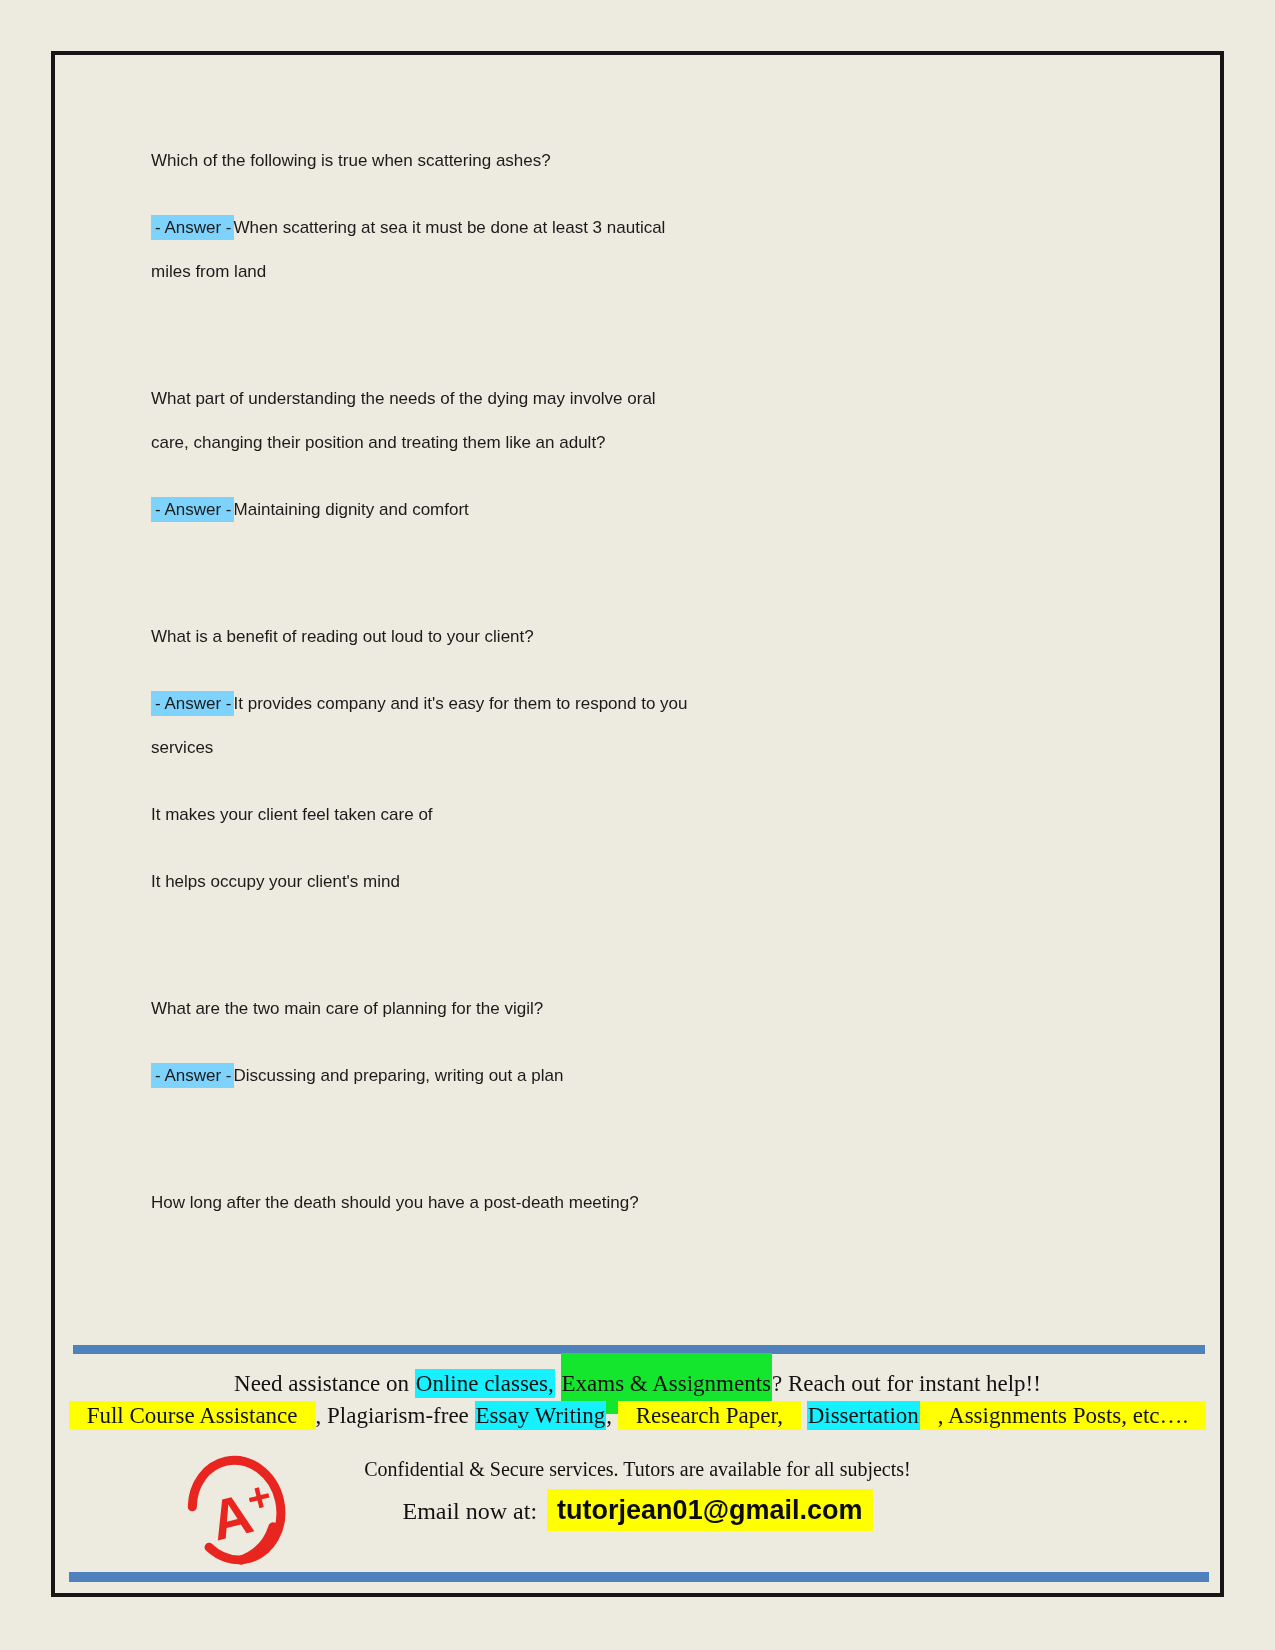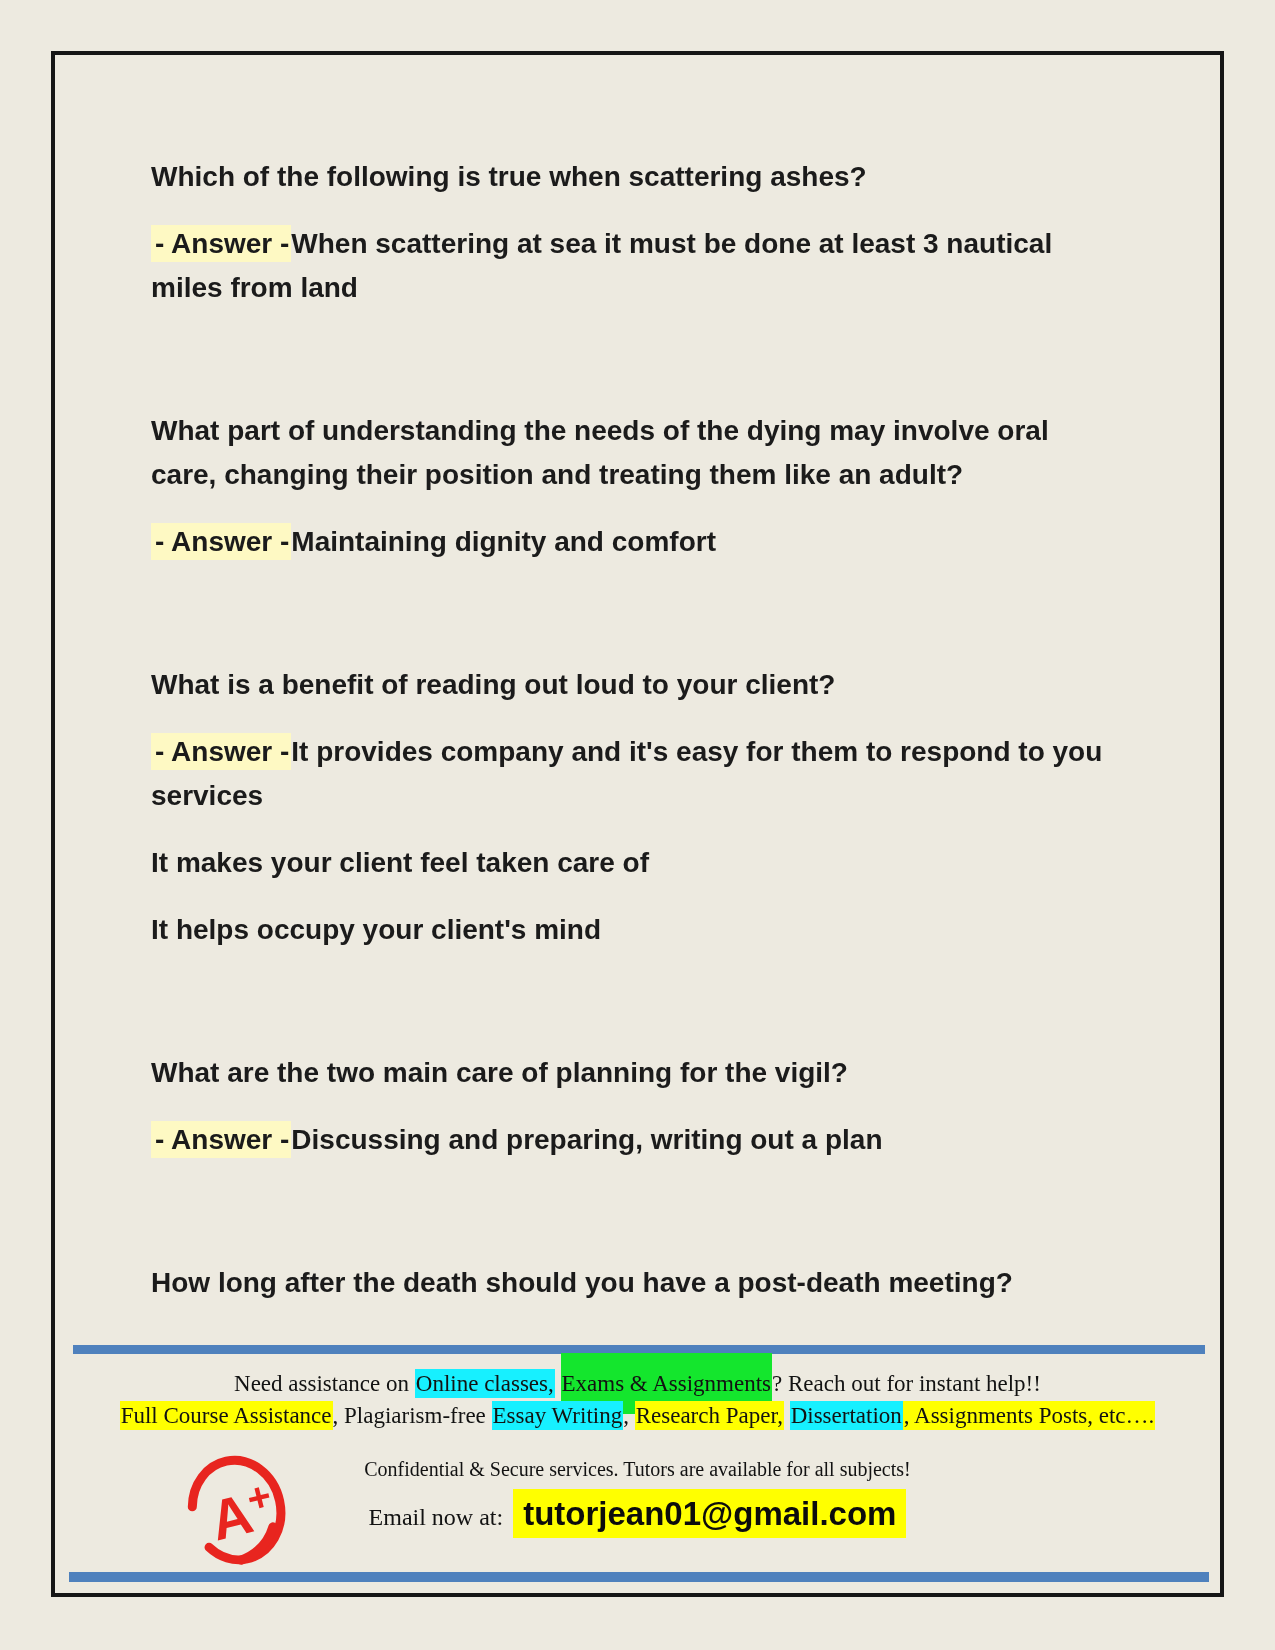--- a/index.html
+++ b/index.html
@@ -16,49 +16,48 @@
     position:absolute;
     left:51px; top:51px;
     width:1173px; height:1546px;
     border:4px solid #161616;
     background:#edeae0;
   }
   .content {
     padding:84px 30px 0 96px;
   }
   .para {
-    font-size:28px;
+    font-size:17px;
     line-height:44px;
-    margin:16px 0 23px 0;
+    margin:0 0 23px 0;
     max-width:1040px;
-    font-weight:bold;
   }
   .gap { height:60px; }
   .hl-answer {
-    background:#fef9c3;
+    background:#7dd3fc;
     padding:3px 2px 3px 4px;
   }
   
   .divider {
     position:absolute;
     background:#4f81bd;
   }
   .divider-top { left:18px; top:1290px; width:1132px; height:9px; }
   .divider-bottom { left:14px; top:1517px; width:1140px; height:10px; }
   .promo {
     position:absolute; left:0; right:0;
     text-align:center;
     font-family:"Liberation Serif", serif;
     font-size:23px;
     line-height:30px;
     color:#121212;
   }
   .promo-1 { top:1314px; }
   .promo-2 { top:1346px; }
-  .hl-yellow { background:#ffff00; padding:2px 1px; }
+  .hl-yellow { background:#ffff00; padding:2px 18px; }
   .hl-cyan   { background:#17f0ff; padding:2px 1px; }
   .hl-green  { background:#14e62d; padding:18px 1px; }
   .logo {
     position:absolute;
     left:118px; top:1395px;
     width:128px; height:124px;
   }
   .confidential {
     position:absolute; left:0; right:0;
     top:1403px;
@@ -71,21 +70,21 @@
     position:absolute; left:0; right:0;
     top:1440px;
     text-align:center;
     font-family:"Liberation Serif", serif;
     font-size:24px;
     color:#121212;
   }
   .email-addr {
     font-family:"Liberation Sans", sans-serif;
     font-weight:bold;
-    font-size:33px;
+    font-size:27px;
     background:#ffff00;
     padding:6px 10px;
     margin-left:10px;
     color:#0c0c0c;
   }
 </style>
 </head>
 <body>
 
 <div class="page">

